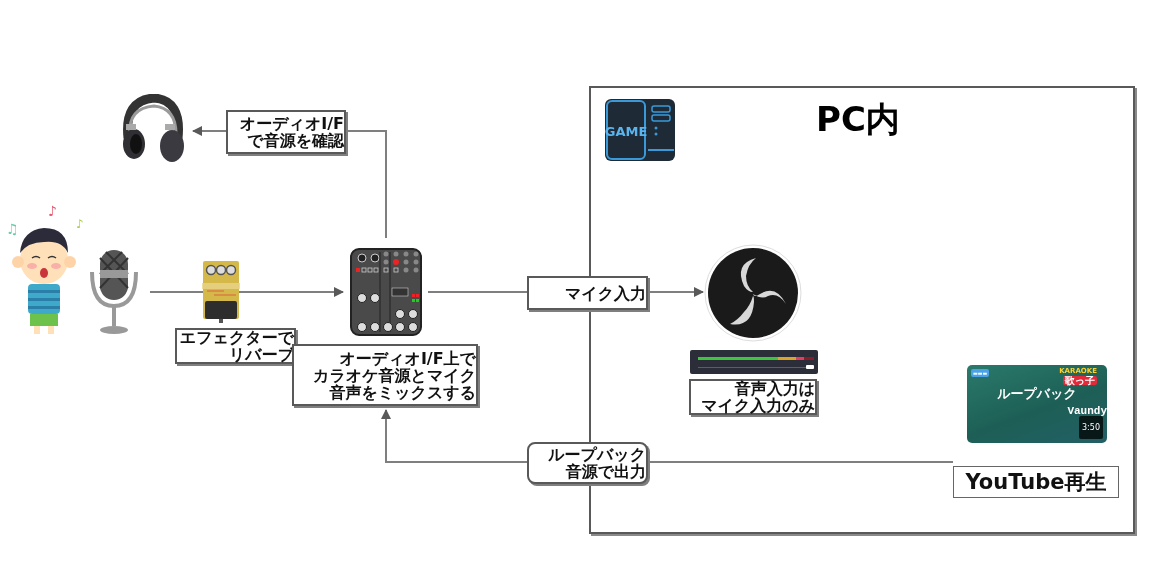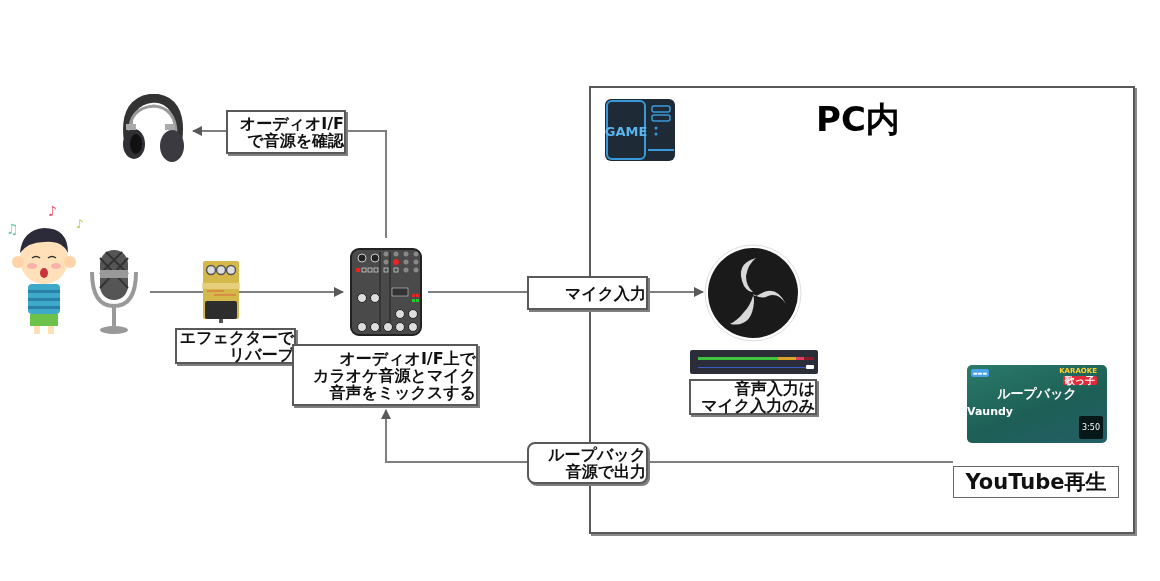--- a/index.html
+++ b/index.html
@@ -12,21 +12,21 @@
                font-weight: bold; color: #111; font-size: 16px; line-height: 17px; text-align: center; }
   .pc-box { position: absolute; left: 589px; top: 86px; width: 546px; height: 448px;
             border: 2px solid #595959; box-sizing: border-box; box-shadow: 2px 2px 0 #8a8a8a; }
   .pc-title { position: absolute; left: 816px; top: 97px; font-size: 34px; font-weight: bold; color: #000; }
   .yt-label { position: absolute; left: 953px; top: 448px; width: 166px; height: 32px; border: 1px solid #666;
               background: #fff; box-sizing: border-box; font-size: 21px; font-weight: bold;
               display: flex; align-items: center; justify-content: center; color: #111; margin-top: 18px; }
   .thumb { position: absolute; left: 967px; top: 365px; width: 140px; height: 78px; border-radius: 5px;
            background: linear-gradient(160deg, #2a7a6a 0%, #1d5f56 55%, #235f66 100%); overflow: hidden; }
   .thumb .t1 { position: absolute; left: 0; right: 0; top: 20px; text-align: center; color: #fff; font-size: 13px; font-weight: bold; }
-  .thumb .t2 { position: absolute; left: 0; right: 0; top: 40px; text-align: left; color: #fff; font-size: 11px; font-weight: bold; }
+  .thumb .t2 { position: absolute; left: 0; right: 0; top: 40px; text-align: right; color: #fff; font-size: 11px; font-weight: bold; font-family: Liberation Mono, monospace; }
   .thumb .dur { position: absolute; right: 4px; bottom: 4px; background: rgba(0,0,0,.75); color: #fff; font-size: 8px; padding: 7px 3px; border-radius: 2px; }
   .thumb .chan { position: absolute; left: 4px; top: 4px; background: #4aa3e8; color: #fff; font-size: 5px; padding: 1px 2px; border-radius: 2px; }
   .thumb .kara { position: absolute; right: 10px; top: 2px; color: #ffd02a; font-size: 7px; font-weight: bold; text-align: right; line-height: 9px; }
   .thumb .kara span { display: inline-block; background: #e12a3a; color: #fff; font-size: 10px; padding: 0 2px; border-radius: 2px; }
   .meter { position: absolute; left: 690px; top: 350px; width: 128px; height: 24px; background: #2b2e38; border-radius: 2px; }
 </style>
 </head>
 <body>
 
 <svg class="abs" style="left:0;top:0" width="1160" height="581">

